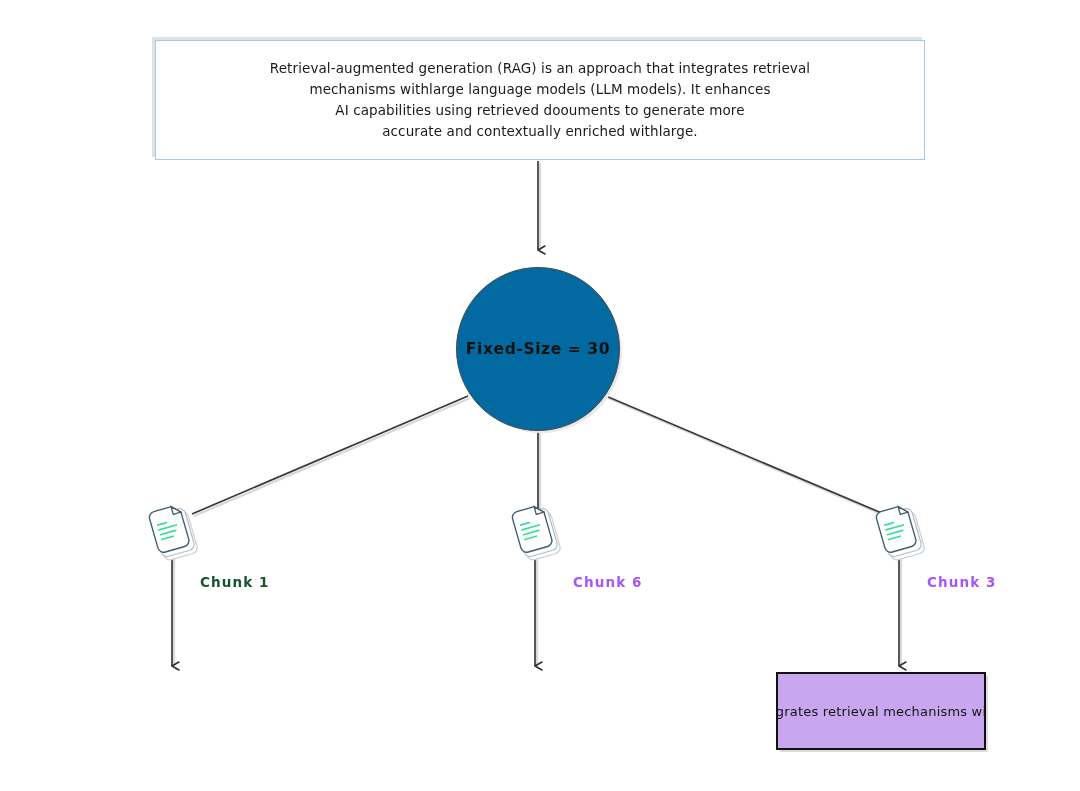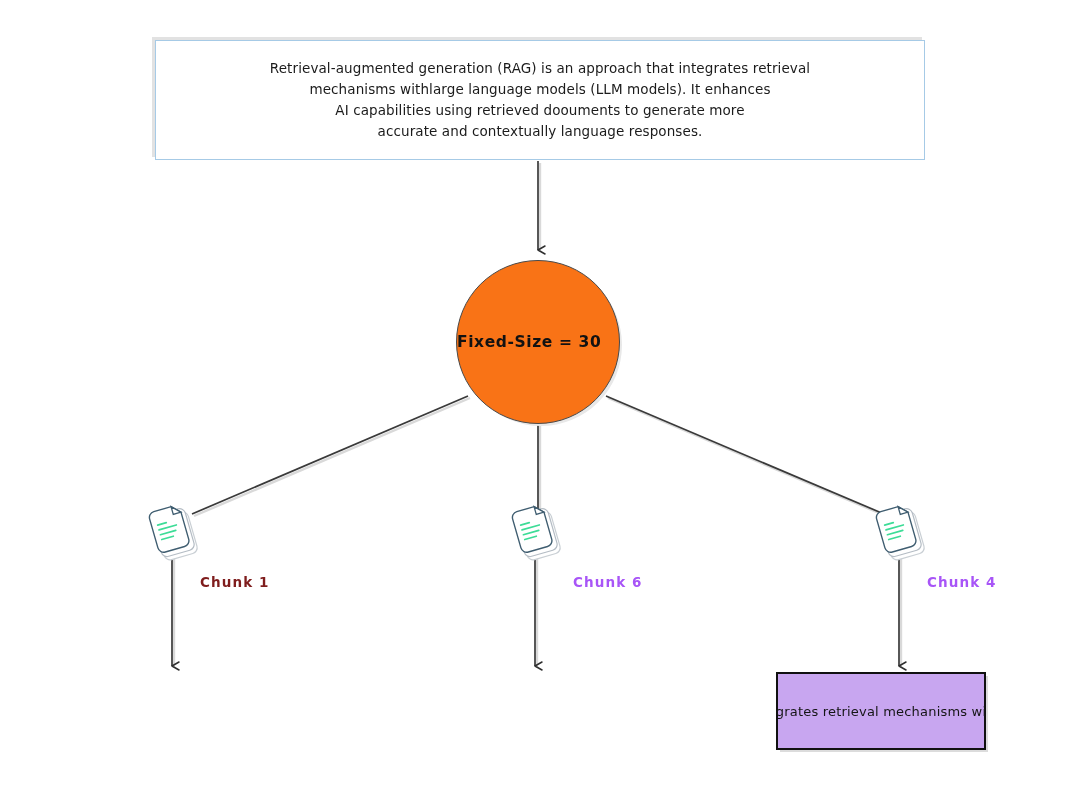--- a/index.html
+++ b/index.html
@@ -30,27 +30,27 @@
     color:#1b1b1b;
     text-align:center;
     letter-spacing:.1px;
     white-space:pre-line;
     padding:0 20px;
   }
 
   
   .circle-node{
     position:absolute;
-    left:456px;top:260px;width:164px;height:164px;
+    left:456px;top:267px;width:164px;height:164px;
     border-radius:50%;
-    background:#f97316;
+    background:#0369a1;
     border:1.4px solid #4a4a4a;
     box-sizing:border-box;
     box-shadow:3px 3px 0 -1px #e8e8e8;
-    display:flex;align-items:center;
+    display:flex;align-items:center;justify-content:center;
   }
   .circle-label{
     font-family:"DejaVu Sans", sans-serif;
     font-size:15.5px;
     font-weight:bold;
     color:#121212;
     letter-spacing:.6px;
     white-space:nowrap;
   }
 
@@ -116,42 +116,42 @@
 
     <line x1="172" y1="554" x2="172" y2="666" stroke="#2e2e2e" stroke-width="1.6" marker-end="url(#vhead)"></line>
     <line x1="535" y1="554" x2="535" y2="666" stroke="#2e2e2e" stroke-width="1.6" marker-end="url(#vhead)"></line>
     <line x1="899" y1="554" x2="899" y2="666" stroke="#2e2e2e" stroke-width="1.6" marker-end="url(#vhead)"></line>
   </svg>
 
   <div class="source-box">
     <div class="source-text">Retrieval-augmented generation (RAG) is an approach that integrates retrieval
 mechanisms withlarge language models (LLM models). It enhances
 AI capabilities using retrieved doouments to generate more
-accurate and contextually language responses.</div>
+accurate and contextually enriched withlarge.</div>
   </div>
 
   <div class="circle-node">
     <div class="circle-label">Fixed-Size = 30</div>
   </div>
 
   <svg class="doc-icon" style="left:145px;top:497px;" viewBox="0 0 64 68" xmlns="http://www.w3.org/2000/svg">
     <g transform="rotate(-16 32 34)">
       <rect x="13" y="17" width="34" height="43" rx="6" fill="#ffffff" stroke="#c9cfd4" stroke-width="1.2"></rect>
       <rect x="11" y="13" width="34" height="43" rx="6" fill="#ffffff" stroke="#b4bcc4" stroke-width="1.2"></rect>
       <path d="M9 15 a6 6 0 0 1 6 -6 h18 l8 8 v28 a6 6 0 0 1 -6 6 h-20 a6 6 0 0 1 -6 -6 z" fill="#ffffff" stroke="#3f5d70" stroke-width="1.4"></path>
       <path d="M33 9 l8 8 h-8 z" fill="#ffffff" stroke="#3f5d70" stroke-width="1.3"></path>
       <g stroke="#3ddc97" stroke-width="1.7" stroke-linecap="round">
         <line x1="15" y1="23" x2="24" y2="23"></line>
         <line x1="15" y1="28" x2="33" y2="28"></line>
         <line x1="15" y1="33" x2="31" y2="33"></line>
         <line x1="15" y1="38" x2="27" y2="38"></line>
       </g>
     </g>
   </svg>
-  <div class="chunk-label" style="left:200px;top:574px;color:#7f1d1d;">Chunk 1</div>
+  <div class="chunk-label" style="left:200px;top:574px;color:#14532d;">Chunk 1</div>
 
   <svg class="doc-icon" style="left:508px;top:497px;" viewBox="0 0 64 68" xmlns="http://www.w3.org/2000/svg">
     <g transform="rotate(-16 32 34)">
       <rect x="13" y="17" width="34" height="43" rx="6" fill="#ffffff" stroke="#c9cfd4" stroke-width="1.2"></rect>
       <rect x="11" y="13" width="34" height="43" rx="6" fill="#ffffff" stroke="#b4bcc4" stroke-width="1.2"></rect>
       <path d="M9 15 a6 6 0 0 1 6 -6 h18 l8 8 v28 a6 6 0 0 1 -6 6 h-20 a6 6 0 0 1 -6 -6 z" fill="#ffffff" stroke="#3f5d70" stroke-width="1.4"></path>
       <path d="M33 9 l8 8 h-8 z" fill="#ffffff" stroke="#3f5d70" stroke-width="1.3"></path>
       <g stroke="#3ddc97" stroke-width="1.7" stroke-linecap="round">
         <line x1="15" y1="23" x2="24" y2="23"></line>
         <line x1="15" y1="28" x2="33" y2="28"></line>
@@ -169,18 +169,18 @@
       <path d="M9 15 a6 6 0 0 1 6 -6 h18 l8 8 v28 a6 6 0 0 1 -6 6 h-20 a6 6 0 0 1 -6 -6 z" fill="#ffffff" stroke="#3f5d70" stroke-width="1.4"></path>
       <path d="M33 9 l8 8 h-8 z" fill="#ffffff" stroke="#3f5d70" stroke-width="1.3"></path>
       <g stroke="#3ddc97" stroke-width="1.7" stroke-linecap="round">
         <line x1="15" y1="23" x2="24" y2="23"></line>
         <line x1="15" y1="28" x2="33" y2="28"></line>
         <line x1="15" y1="33" x2="31" y2="33"></line>
         <line x1="15" y1="38" x2="27" y2="38"></line>
       </g>
     </g>
   </svg>
-  <div class="chunk-label" style="left:927px;top:574px;color:#a855f7;">Chunk 4</div>
+  <div class="chunk-label" style="left:927px;top:574px;color:#a855f7;">Chunk 3</div>
   <div class="result-box" style="left:776px;top:672px;width:210px;background:#c8a6f0;">
     <div class="result-text">grates retrieval mechanisms wi</div>
   </div>
 
 </div>
 
 </body></html>

